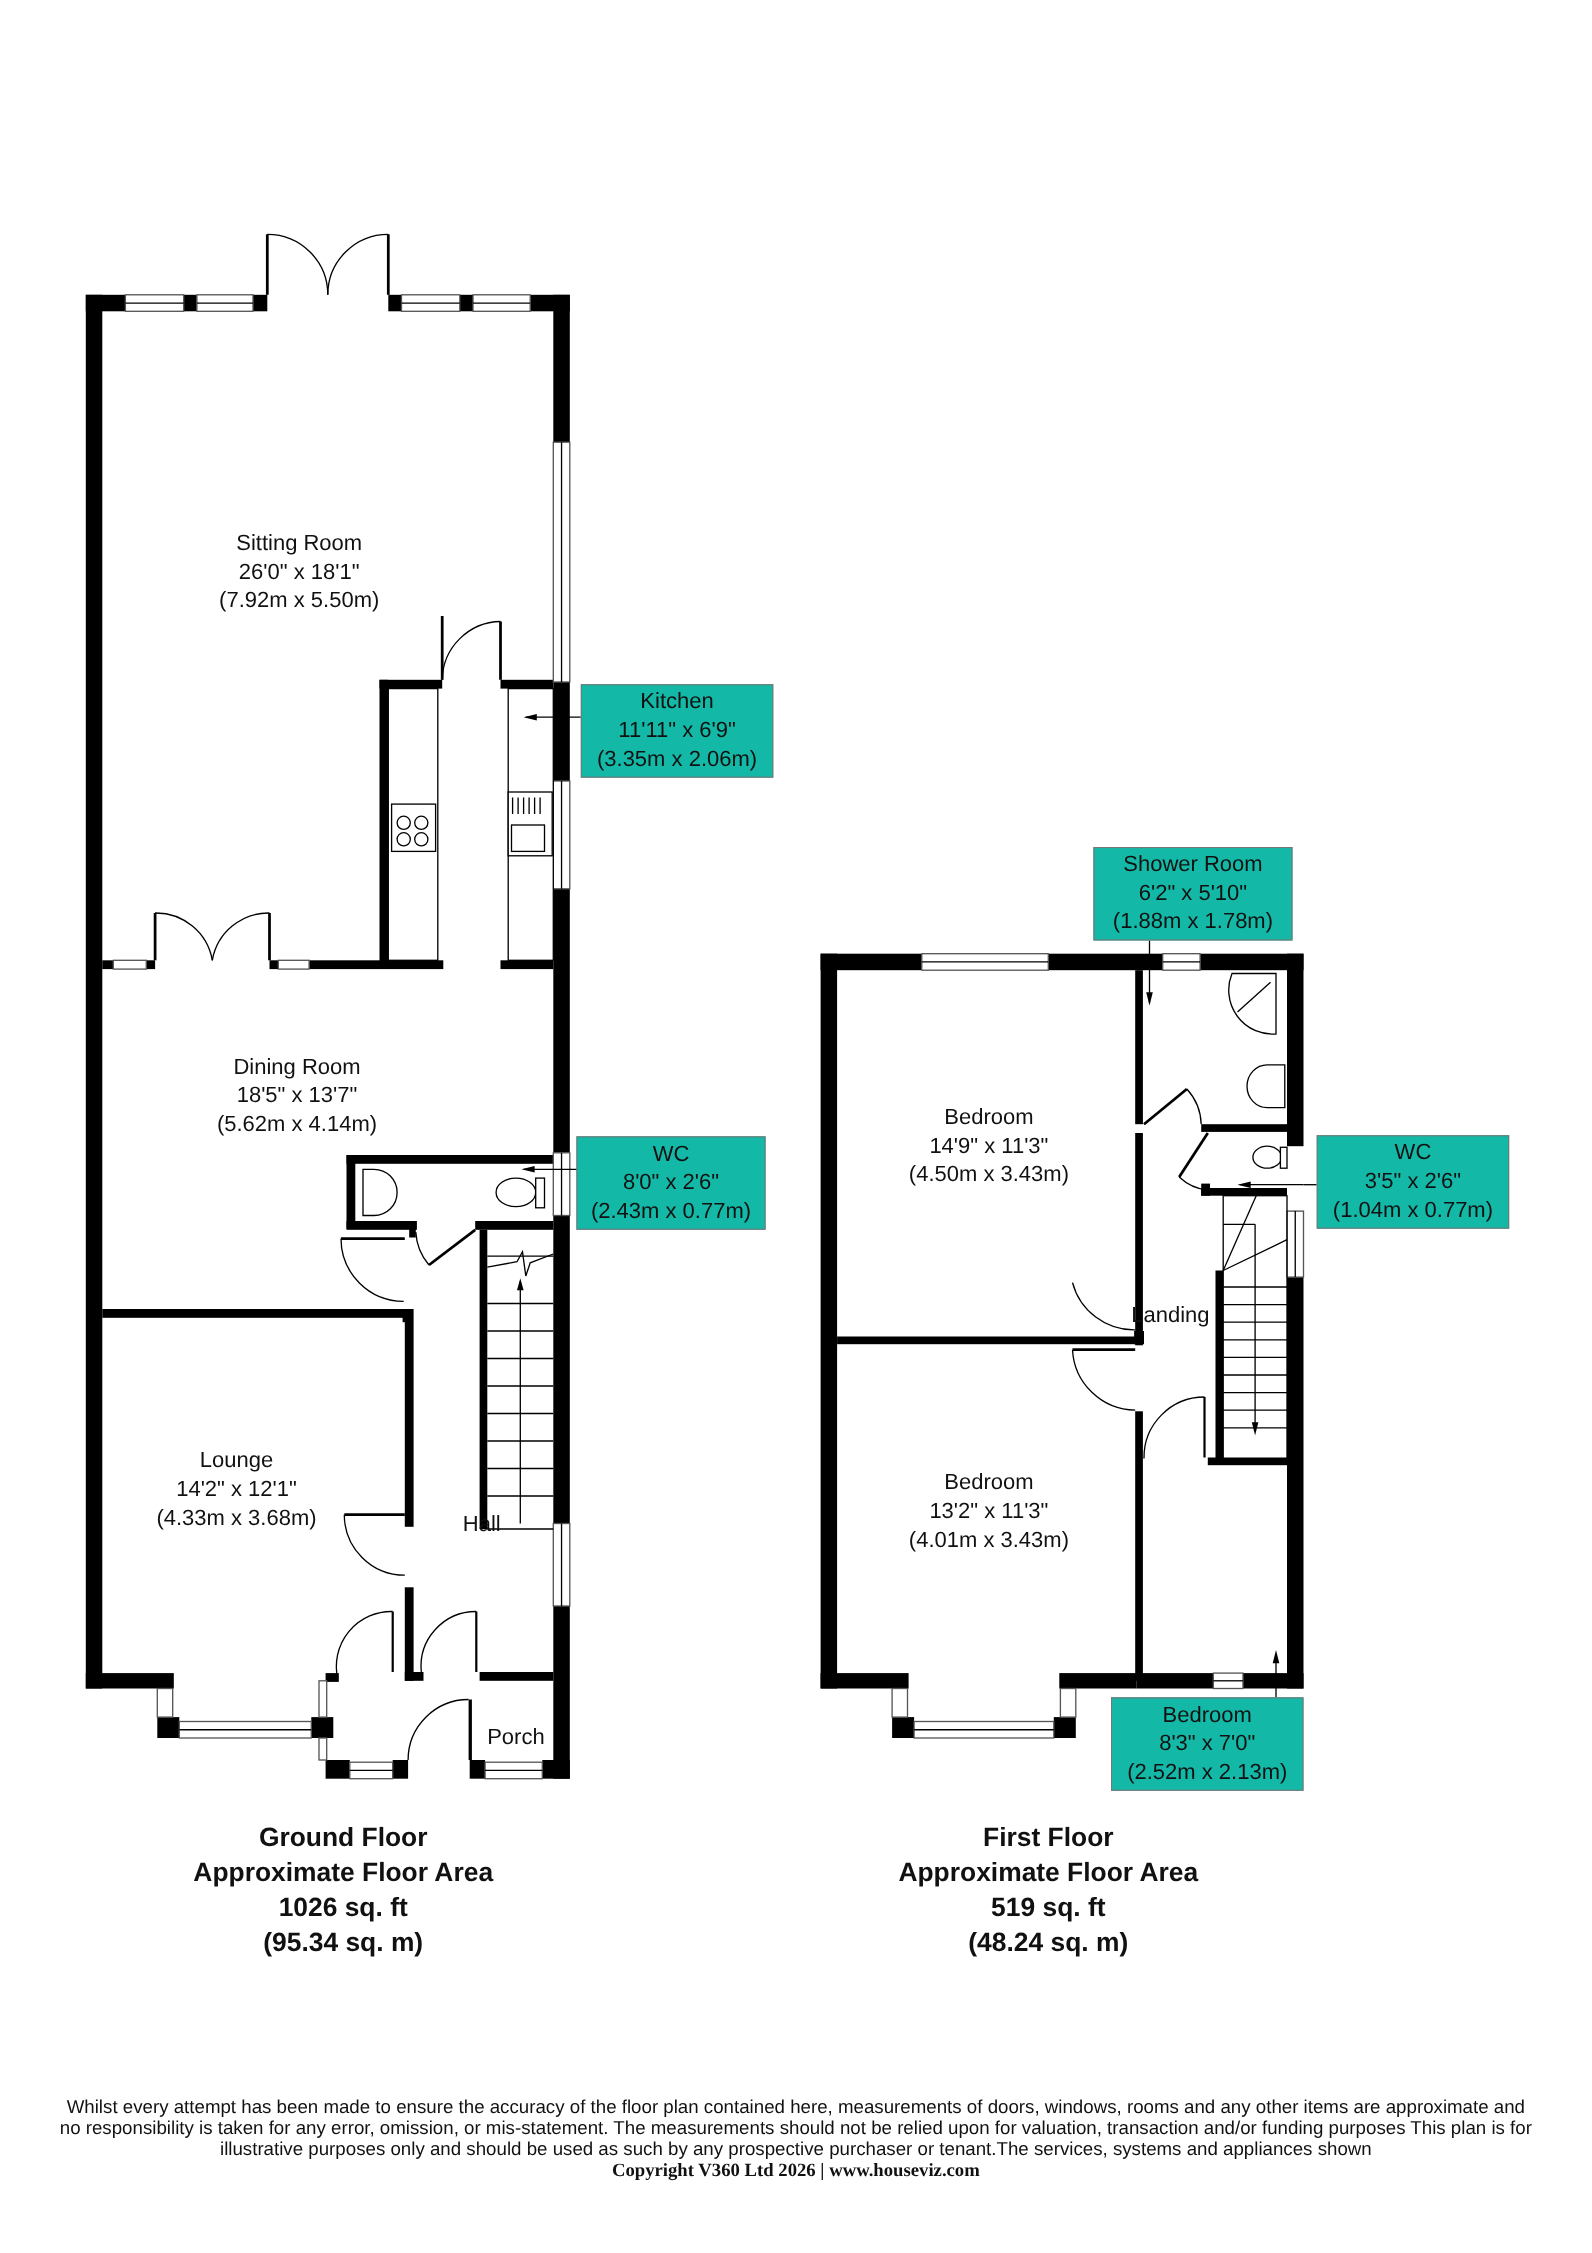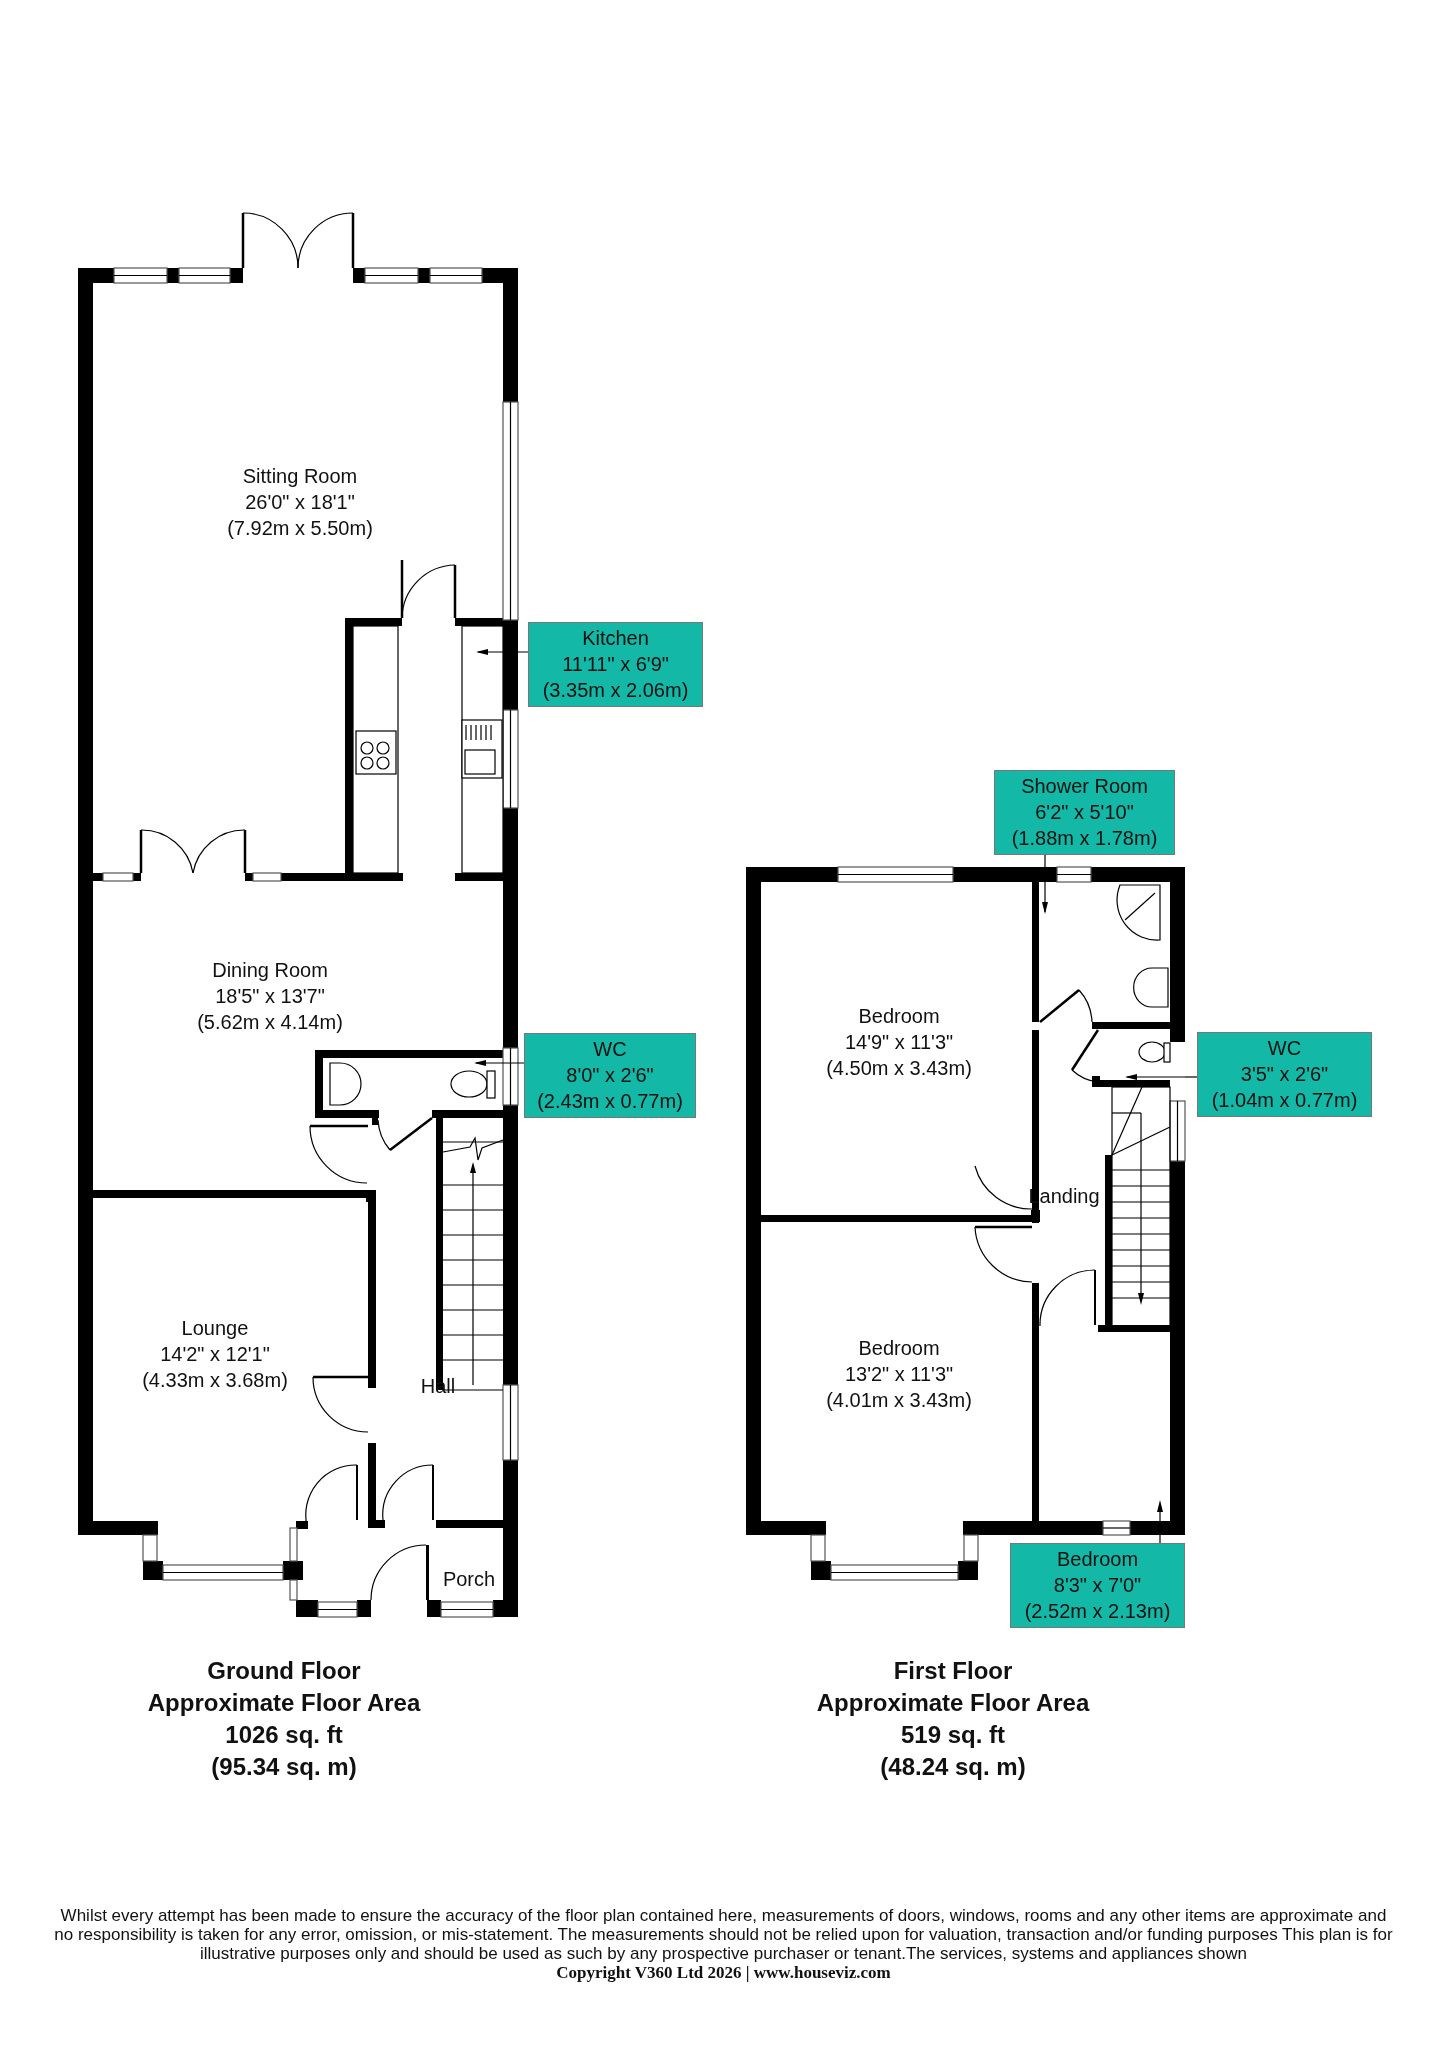--- a/index.html
+++ b/index.html
@@ -270,21 +270,21 @@
     <line class="thin" x1="975" y1="1166" x2="1032" y2="1166" style="stroke-width:0"></line>
     <path class="thin" d="M975 1227 A58 58 0 0 0 1032 1282"></path>
     <line class="thin" x1="975" y1="1227" x2="1032" y2="1227" style="stroke-width:2.5"></line>
     <path class="thin" d="M1040 1326 A55 55 0 0 1 1095 1270"></path>
     <line class="thin" x1="1095" y1="1270" x2="1095" y2="1325" style="stroke-width:2"></line>
 
     <line class="thin" x1="1185" y1="1077" x2="1197" y2="1077"></line>
   </g>
 </svg>
 
-<div class="lbl" style="left:272px; top:463px;margin-left:28px;">
+<div class="lbl" style="left:272px; top:481px;">
   <span class="line">Sitting Room</span>
   <span class="line">26'0" x 18'1"</span>
   <span class="line">(7.92m x 5.50m)</span>
 </div>
 
 <div class="box" style="left:528px; top:622px; width:175px; height:85px;">
   <span class="line">Kitchen</span>
   <span class="line">11'11" x 6'9"</span>
   <span class="line">(3.35m x 2.06m)</span>
 </div>
@@ -342,21 +342,21 @@
   <span class="line">13'2" x 11'3"</span>
   <span class="line">(4.01m x 3.43m)</span>
 </div>
 
 <div class="box" style="left:1010px; top:1543px; width:175px; height:85px;">
   <span class="line">Bedroom</span>
   <span class="line">8'3" x 7'0"</span>
   <span class="line">(2.52m x 2.13m)</span>
 </div>
 
-<div class="area" style="left:284px; top:1655px;">
+<div class="area" style="left:312px; top:1655px;">
   <span class="line">Ground Floor</span>
   <span class="line">Approximate Floor Area</span>
   <span class="line">1026 sq. ft</span>
   <span class="line">(95.34 sq. m)</span>
 </div>
 
 <div class="area" style="left:953px; top:1655px;">
   <span class="line">First Floor</span>
   <span class="line">Approximate Floor Area</span>
   <span class="line">519 sq. ft</span>

